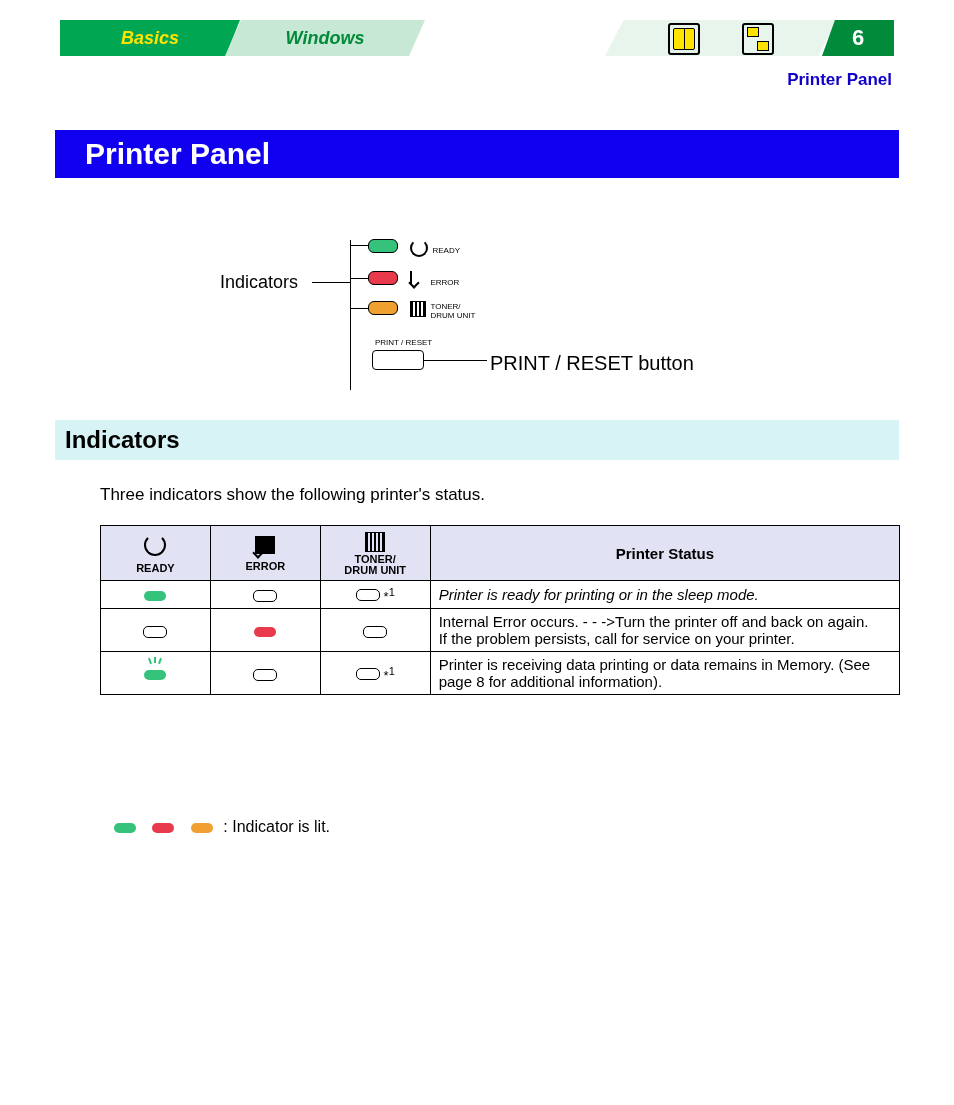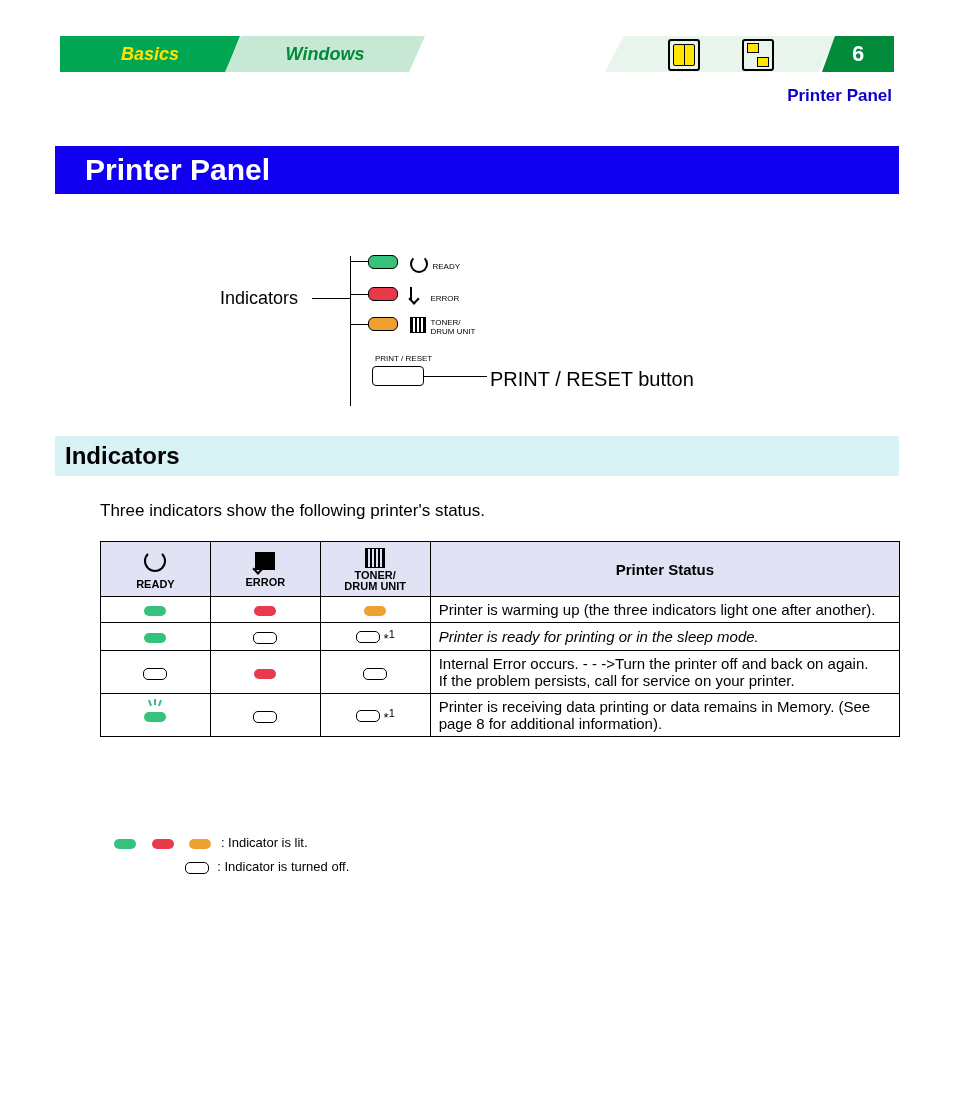--- a/index.html
+++ b/index.html
@@ -1,16 +1,16 @@
 <!DOCTYPE html>
 <html><head>
 <meta charset="utf-8">
 <style>
   html,body{margin:0;padding:0;background:#fff;font-family:Arial,Helvetica,sans-serif;color:#000;}
-  .page{width:954px;height:1077px;position:relative;margin:16px auto;background:#fff;border-radius:20px;}
+  .page{width:954px;height:1077px;position:relative;margin:0 auto;background:#fff;border-radius:20px;}
 
   
   .tabstrip{position:absolute;left:60px;right:60px;top:20px;height:36px;}
   .tab{position:absolute;top:0;height:36px;line-height:36px;font-weight:bold;font-size:18px;}
   .tab-basics{left:0;width:180px;background:#00a651;color:#ffe400;text-align:center;font-style:italic;
     clip-path:polygon(0 0,100% 0,92% 100%,0 100%);}
   .tab-windows{left:165px;width:200px;background:#c7e8d4;color:#008a3a;text-align:center;font-style:italic;
     clip-path:polygon(8% 0,100% 0,92% 100%,0 100%);}
   .tab-mac{left:350px;width:210px;background:#a7dcbc;color:#008a3a;text-align:center;font-style:italic;
     clip-path:polygon(8% 0,100% 0,92% 100%,0 100%);}
@@ -75,21 +75,21 @@
   .blink::before{left:5px;transform:rotate(-20deg);}
   .blink::after{right:5px;transform:rotate(20deg);}
   .blink .ray{position:absolute;top:-8px;left:50%;width:2px;height:6px;background:currentColor;margin-left:-1px;}
   .blink-g{color:#35c27a;}
   .blink-r{color:#e83a4b;}
   .blink-a{color:#f0a030;}
   sup{font-size:11px;}
   .star{font-size:13px;vertical-align:middle;margin-left:4px;}
 
   
-  .legend{position:absolute;left:108px;top:815px;font-size:13px;line-height:24px;}
+  .legend{position:absolute;left:108px;top:815px;font-size:16px;line-height:24px;}
   .legend .row{height:24px;}
   .legend .slot{display:inline-block;width:34px;text-align:center;}
   .footnote{position:absolute;left:150px;top:900px;font-size:15px;}
 </style>
 </head>
 <body>
 
 <div class="page">
 
   <div class="tabstrip">
@@ -155,26 +155,20 @@
           <span class="hdr-ic pic-drum"></span>
           <span class="th-label" style="white-space:pre;line-height:11px;display:block;">TONER/
 DRUM UNIT</span>
         </th>
         <th class="cell-status">Printer Status</th>
       </tr>
     </thead>
     <tbody id="tbody">
         <tr>
           <td class="cell-ic"><span class="pill pill-g"></span></td>
-          <td class="cell-ic"><span class="pill pill-r"></span></td>
-          <td class="cell-ic"><span class="pill pill-a"></span></td>
-          <td class="cell-status" style="white-space:pre-line;">Printer is warming up (the three indicators light one after another).</td>
-        </tr>
-        <tr>
-          <td class="cell-ic"><span class="pill pill-g"></span></td>
           <td class="cell-ic"><span class="pill pill-out"></span></td>
           <td class="cell-ic"><span class="pill pill-out"></span><span class="star">*<sup>1</sup></span></td>
           <td class="cell-status" style="white-space:pre-line;font-style:italic;">Printer is ready for printing or in the sleep mode.</td>
         </tr>
         <tr>
           <td class="cell-ic"><span class="pill pill-out"></span></td>
           <td class="cell-ic"><span class="pill pill-r"></span></td>
           <td class="cell-ic"><span class="pill pill-out"></span></td>
           <td class="cell-status" style="white-space:pre-line;">Internal Error occurs. - - -&gt;Turn the printer off and back on again.
 If the problem persists, call for service on your printer.</td>
@@ -188,21 +182,16 @@
       </tbody>
   </table>
 
   <div class="legend">
     <div class="row">
       <span class="slot"><span class="pill pill-g"></span></span>
       <span class="slot"><span class="pill pill-r"></span></span>
       <span class="slot"><span class="pill pill-a"></span></span>
       <span>: Indicator is lit.</span>
     </div>
-    <div class="row">
-      <span class="slot"></span><span class="slot"></span>
-      <span class="slot"><span class="pill pill-out"></span></span>
-      <span>: Indicator is turned off.</span>
-    </div>
   </div>
 
 
 </div>
 
 </body></html>

